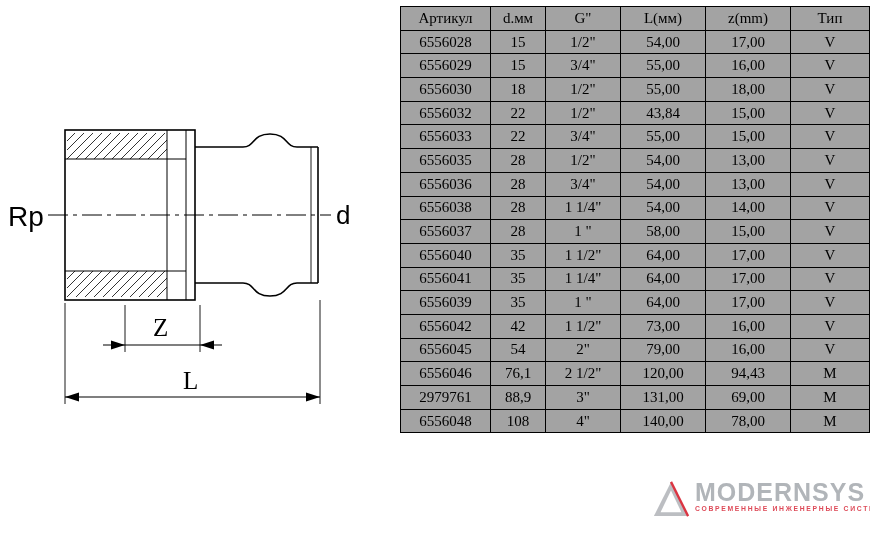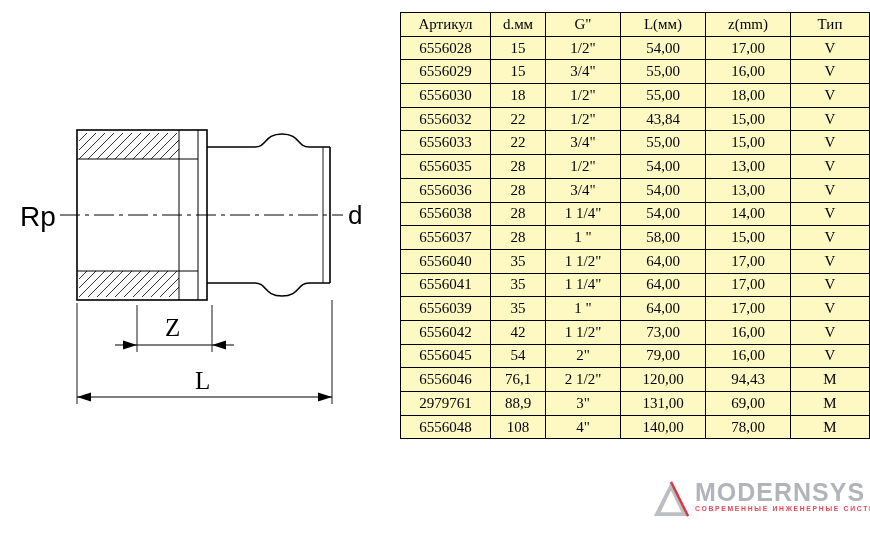--- a/index.html
+++ b/index.html
@@ -1,23 +1,23 @@
 <!DOCTYPE html>
 <html><head>
 <meta charset="utf-8">
 <style>
   html,body{margin:0;padding:0;}
   body{
     width:870px;height:533px;position:relative;overflow:hidden;
     background:#ffffff;font-family:"Liberation Serif",serif;
   }
-  .diagram{position:absolute;left:12px;top:0;width:400px;height:533px;}
+  .diagram{position:absolute;left:0;top:0;width:400px;height:533px;}
   .spec-table{
-    position:absolute;left:400px;top:12px;width:469px;
-    border-collapse:collapse;table-layout:fixed;background:#fef9c3;
+    position:absolute;left:400px;top:6px;width:469px;
+    border-collapse:collapse;table-layout:fixed;background:#a3a3a3;
   }
   .spec-table th,.spec-table td{
     border:1px solid #000;text-align:center;vertical-align:middle;
     font-family:"Liberation Serif",serif;font-size:15px;font-weight:normal;
     height:22.7px;padding:0;white-space:nowrap;overflow:hidden;color:#000;
   }
   .watermark{
     position:absolute;left:652px;top:480px;display:flex;align-items:flex-start;
     gap:5px;opacity:0.88;pointer-events:none;
   }

